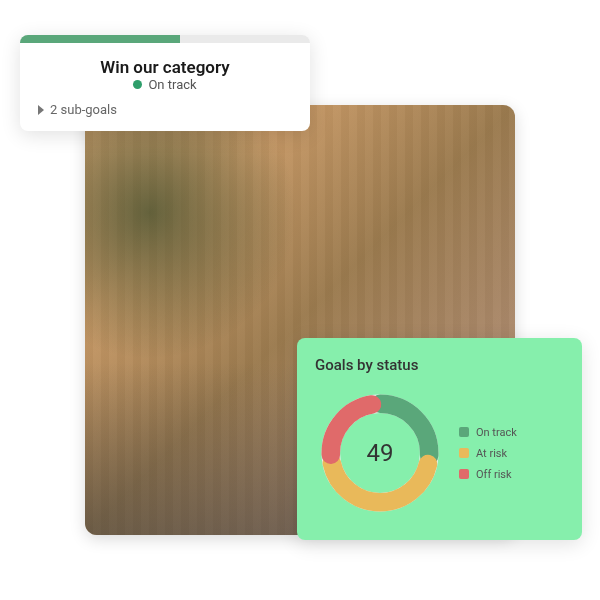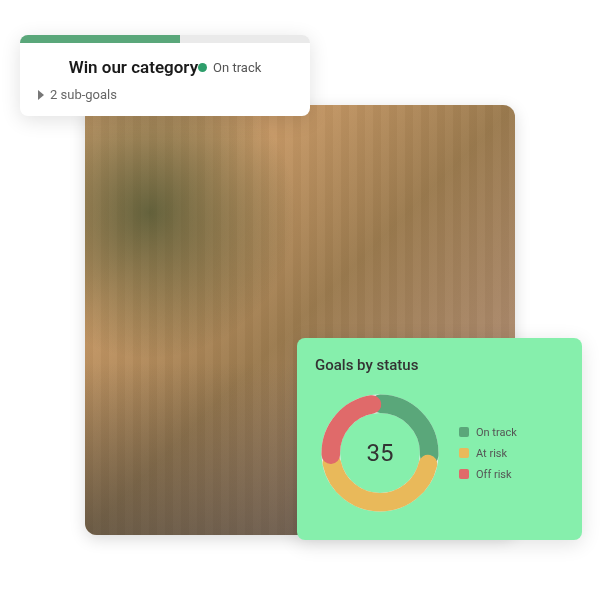--- a/index.html
+++ b/index.html
@@ -50,21 +50,22 @@
     height: 100%;
     background: #5aa77a;
     width: 55%;
   }
   .goal-body {
     padding: 14px 18px 14px 18px;
   }
   .goal-row1 {
     display: flex;
     align-items: center;
-    justify-content: center;
+    justify-content: space-between;
+    flex-direction: column;
   }
   .goal-title {
     font-size: 17px;
     font-weight: 600;
     color: #1a1a1a;
   }
   .status-pill {
     display: flex;
     align-items: center;
     gap: 6px;
@@ -175,21 +176,21 @@
   <div class="chart-row">
     <div class="donut-wrap">
       <svg viewBox="0 0 42 42">
         <circle cx="21" cy="21" r="15.9" fill="none" stroke="#eee" stroke-width="6"></circle>
         <g id="donut-segments">
             <circle cx="21" cy="21" r="15.9" fill="none" stroke="#5aa77a" stroke-width="6" stroke-linecap="round" stroke-dasharray="25.76853974194485 99.90264638415542" stroke-dashoffset="0"></circle>
             <circle cx="21" cy="21" r="15.9" fill="none" stroke="#e9b95a" stroke-width="6" stroke-linecap="round" stroke-dasharray="42.89470769351435 99.90264638415542" stroke-dashoffset="-28.54361325261583"></circle>
             <circle cx="21" cy="21" r="15.9" fill="none" stroke="#e06a6a" stroke-width="6" stroke-linecap="round" stroke-dasharray="22.914178416683264 99.90264638415542" stroke-dashoffset="-74.21339445680117"></circle>
           </g>
       </svg>
-      <div class="donut-center">35</div>
+      <div class="donut-center">49</div>
     </div>
     <div class="legend" id="legend">
         <div class="legend-item">
           <span class="swatch" style="background: rgb(90, 167, 122);"></span>
           <span>On track</span>
         </div>
         <div class="legend-item">
           <span class="swatch" style="background: rgb(233, 185, 90);"></span>
           <span>At risk</span>
         </div>

